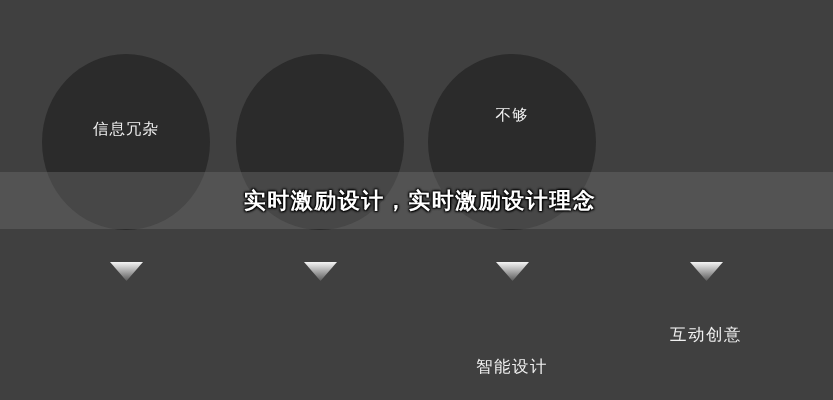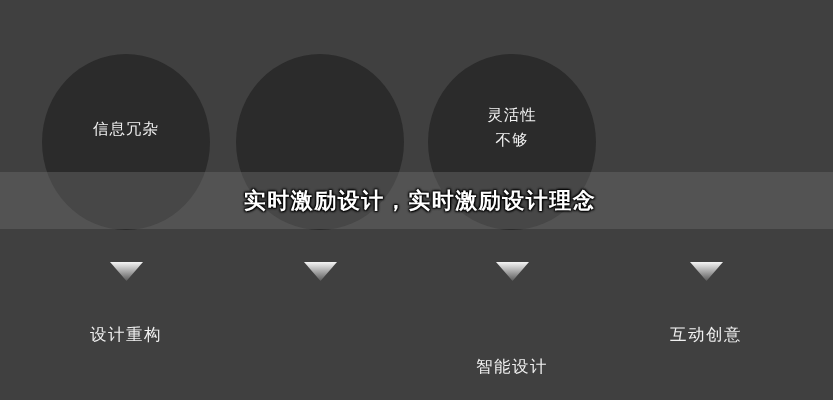--- a/index.html
+++ b/index.html
@@ -130,21 +130,20 @@
       </div>
     </div>
 
     <div class="circle" style="left:236px; top:54px;">
       <div class="ctext-wrap" style="top:48px;">
       </div>
     </div>
 
     <div class="circle" style="left:428px; top:54px;">
       <div class="ctext-wrap" style="top:48px;">
-        <div class="ctext">灵活性</div>
         <div class="ctext">不够</div>
       </div>
     </div>
 
   </div>
 
   <div class="banner">
     <div class="banner-title">实时激励设计，实时激励设计理念</div>
   </div>
 
@@ -189,18 +188,17 @@
           <stop offset="0%" stop-color="#f5f5f5"></stop>
               <stop offset="100%" stop-color="#5a5a5a"></stop>
         </linearGradient>
           </defs>
         <polygon points="0,0 33,0 16.5,19" fill="url(#g4)"></polygon>
       </svg>
     </div>
   </div>
 
   <div class="label-row">
-    <div class="blabel" style="left:126px;">设计重构</div>
     <div class="blabel" style="left:512px;margin-top:32px;">智能设计</div>
     <div class="blabel" style="left:706px;">互动创意</div>
   </div>
 
 </div>
 
 </body></html>

